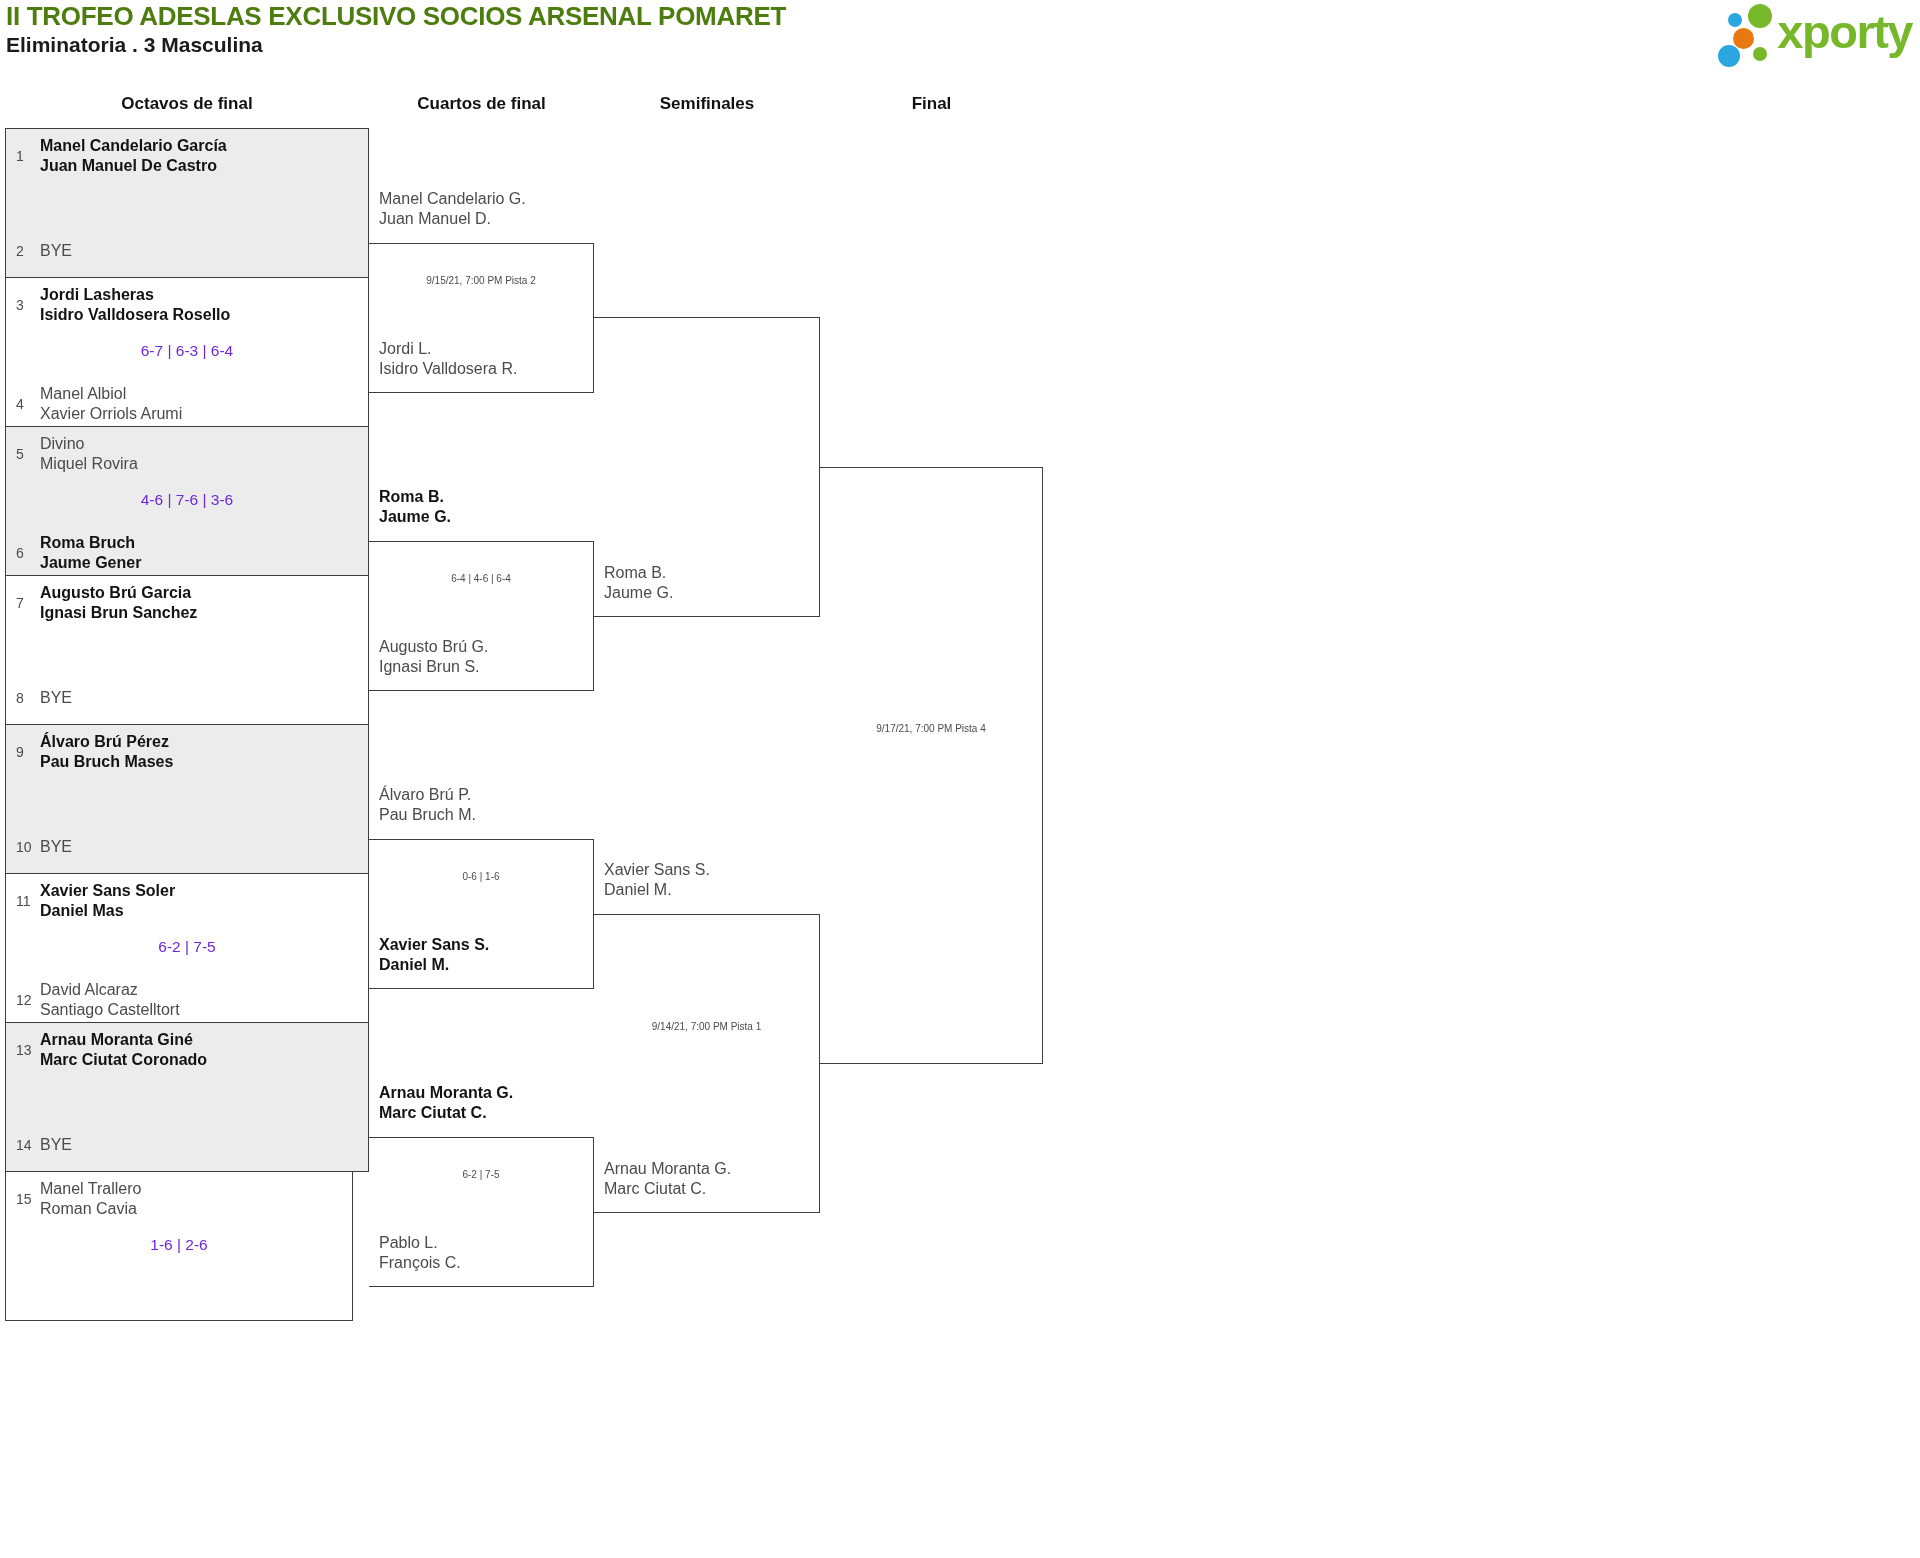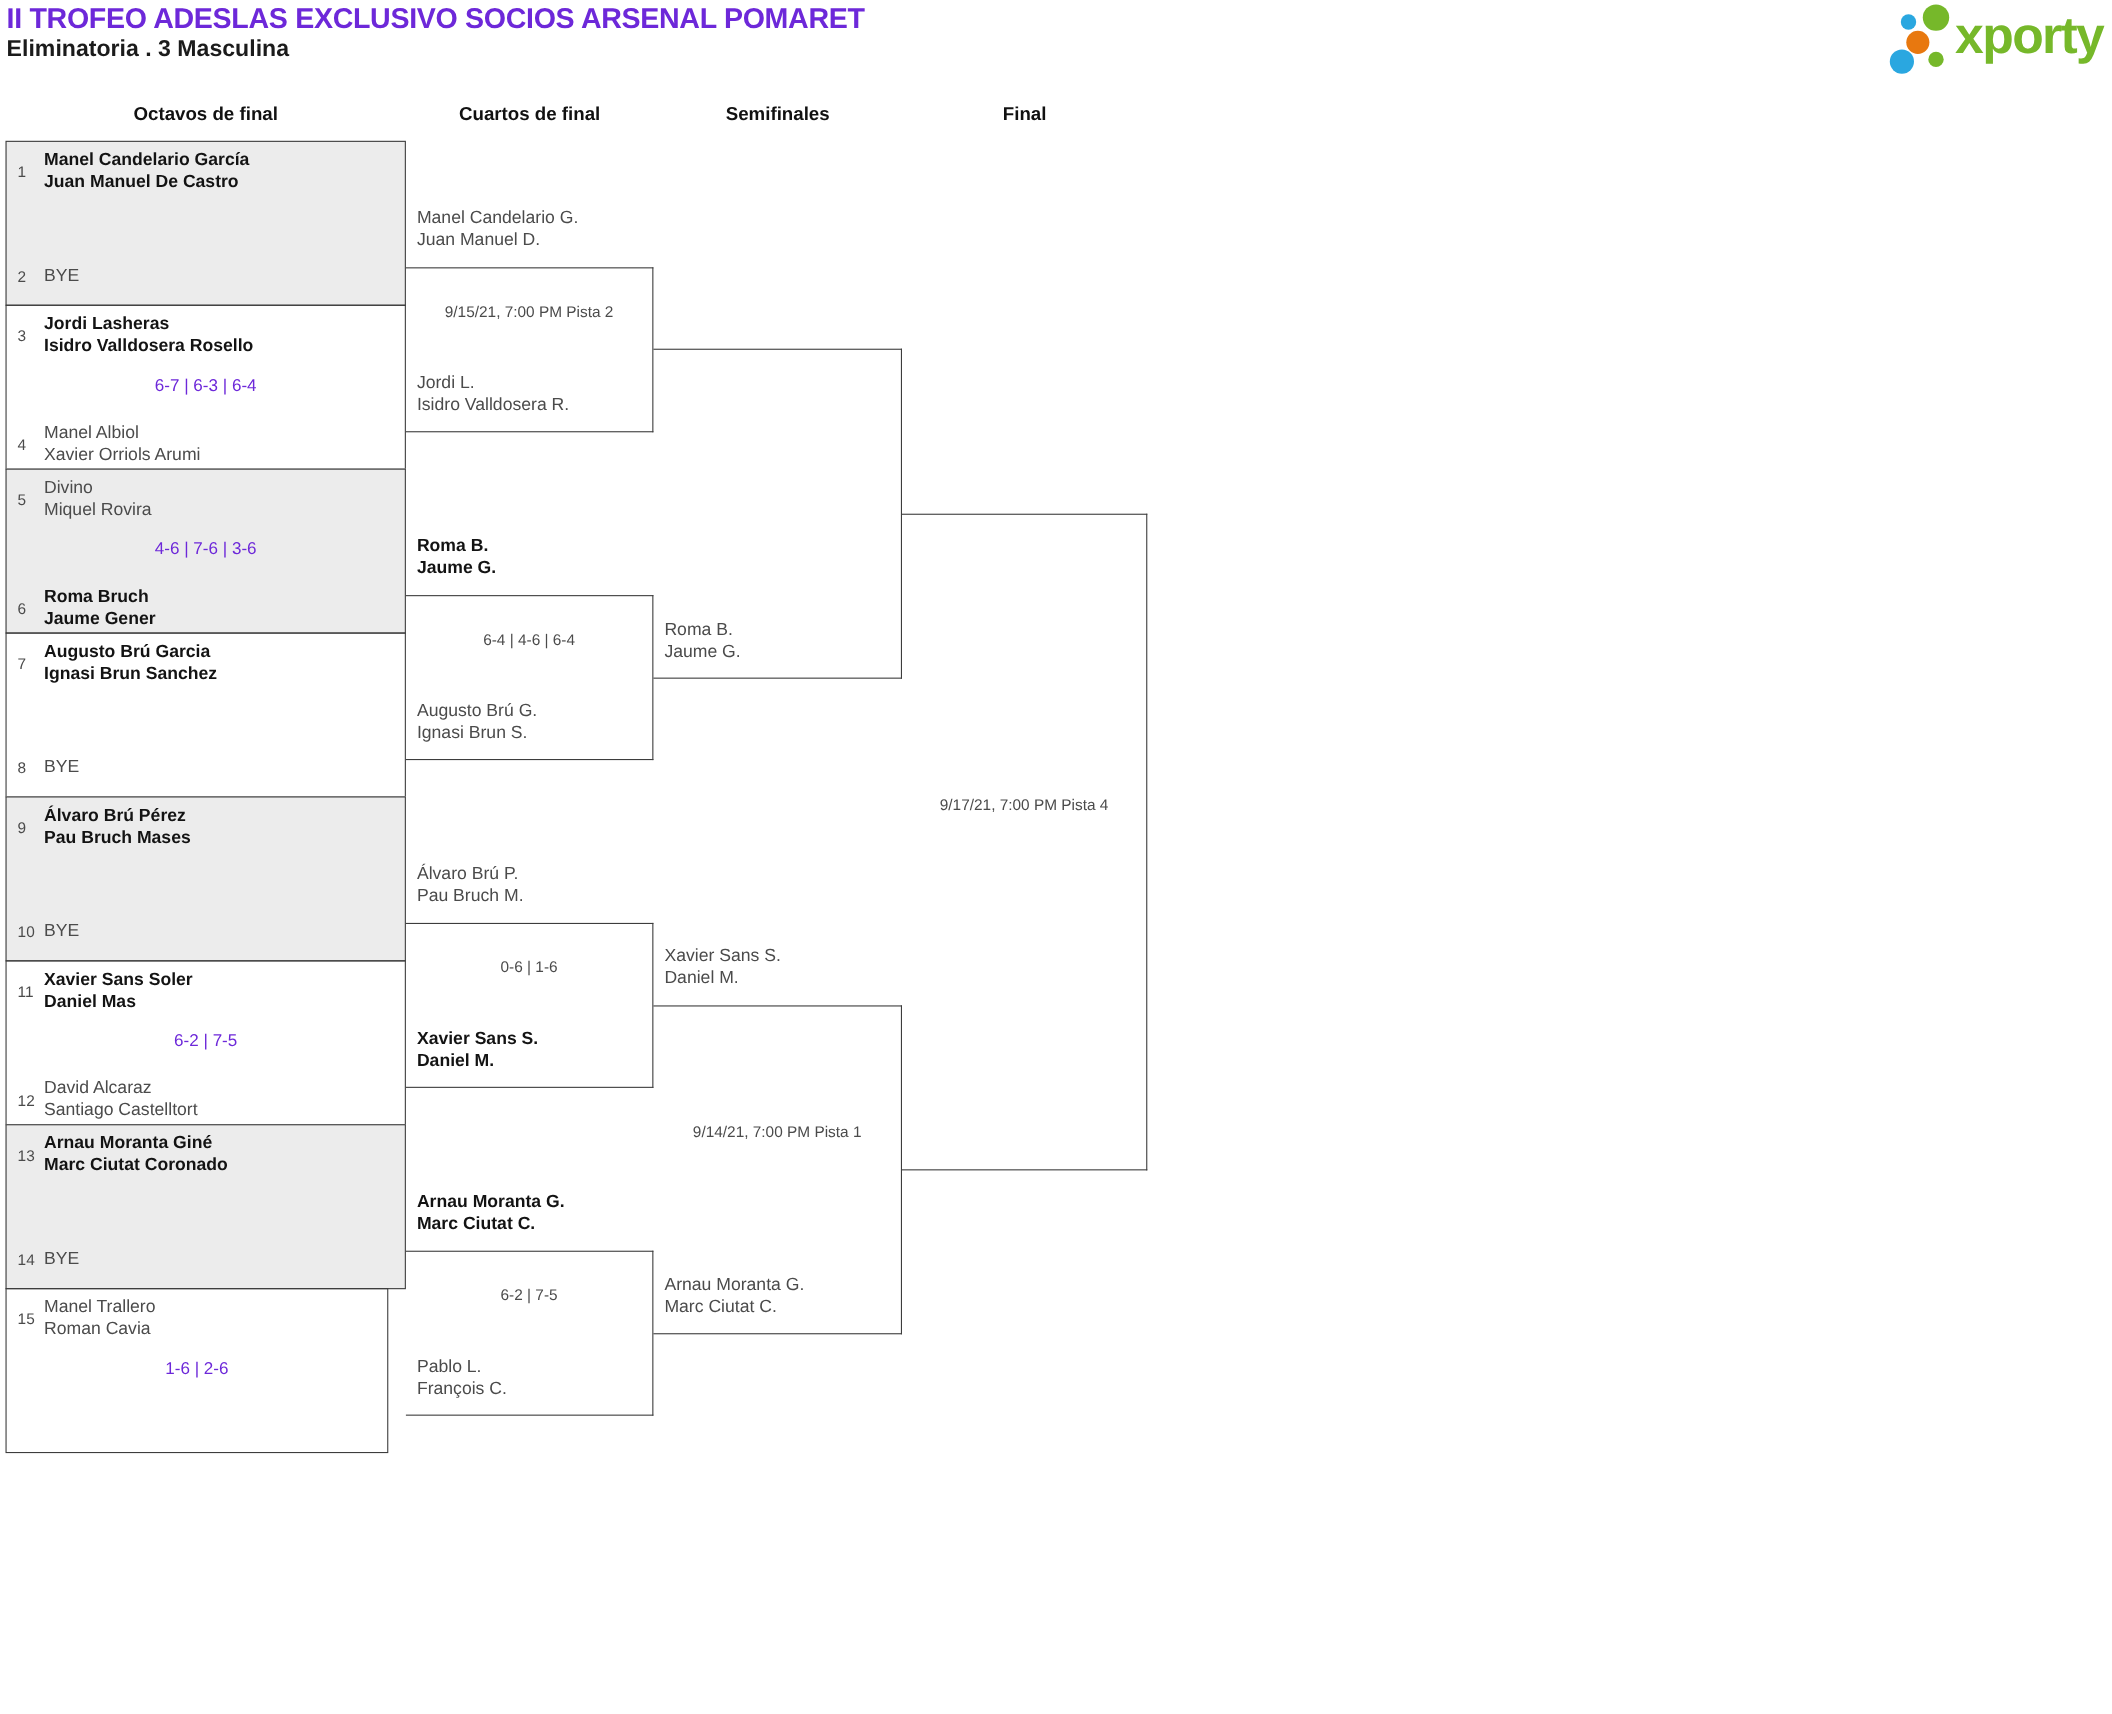--- a/index.html
+++ b/index.html
@@ -1,18 +1,18 @@
 <!DOCTYPE html>
 <html><head>
 <meta charset="utf-8">
 <style>
   html,body{margin:0;padding:0;background:#ffffff;}
   .page{position:relative;width:1920px;height:1558px;background:#ffffff;overflow:hidden;
         font-family:"Liberation Sans",sans-serif;}
-  .title{position:absolute;left:6px;top:1px;font-size:26px;font-weight:bold;color:#6d28d9;
+  .title{position:absolute;left:6px;top:1px;font-size:26px;font-weight:bold;color:#4d7c0f;
          letter-spacing:-0.3px;white-space:nowrap;}
   .subtitle{position:absolute;left:6px;top:33px;font-size:21px;font-weight:bold;color:#1b1b1b;
          white-space:nowrap;}
 
   
   .logo{position:absolute;top:2px;right:8px;display:flex;align-items:flex-start;}
   .logo-dots{position:relative;width:60px;height:64px;flex:0 0 60px;}
   .dot{position:absolute;border-radius:50%;}
   .dot.d1{left:31px;top:2px;width:24px;height:24px;}
   .dot.d2{left:11px;top:11px;width:14px;height:14px;}
@@ -35,21 +35,21 @@
   .names{font-size:16px;line-height:20px;color:#4b4b4b;}
   .names div{white-space:nowrap;}
   .bold .names{font-weight:bold;color:#131313;}
   .t1{top:7px;}
   .t2{top:106px;}
   .t2.bye{top:112px;}
 
   .box-score{position:absolute;left:0;right:0;top:calc(50% - 10px);text-align:center;
              font-size:15.5px;color:#6d28d9;}
   .box-center{position:absolute;left:0;right:0;top:calc(50% - 43px);text-align:center;
-             font-size:14px;color:#4b4b4b;}
+             font-size:10px;color:#4b4b4b;}
 
   .slot{position:absolute;left:10px;}
   .slot.top{bottom:calc(100% + 15px);}
   .slot.bottom{bottom:13px;}
 </style>
 </head>
 <body>
 
 <div class="page">
 

